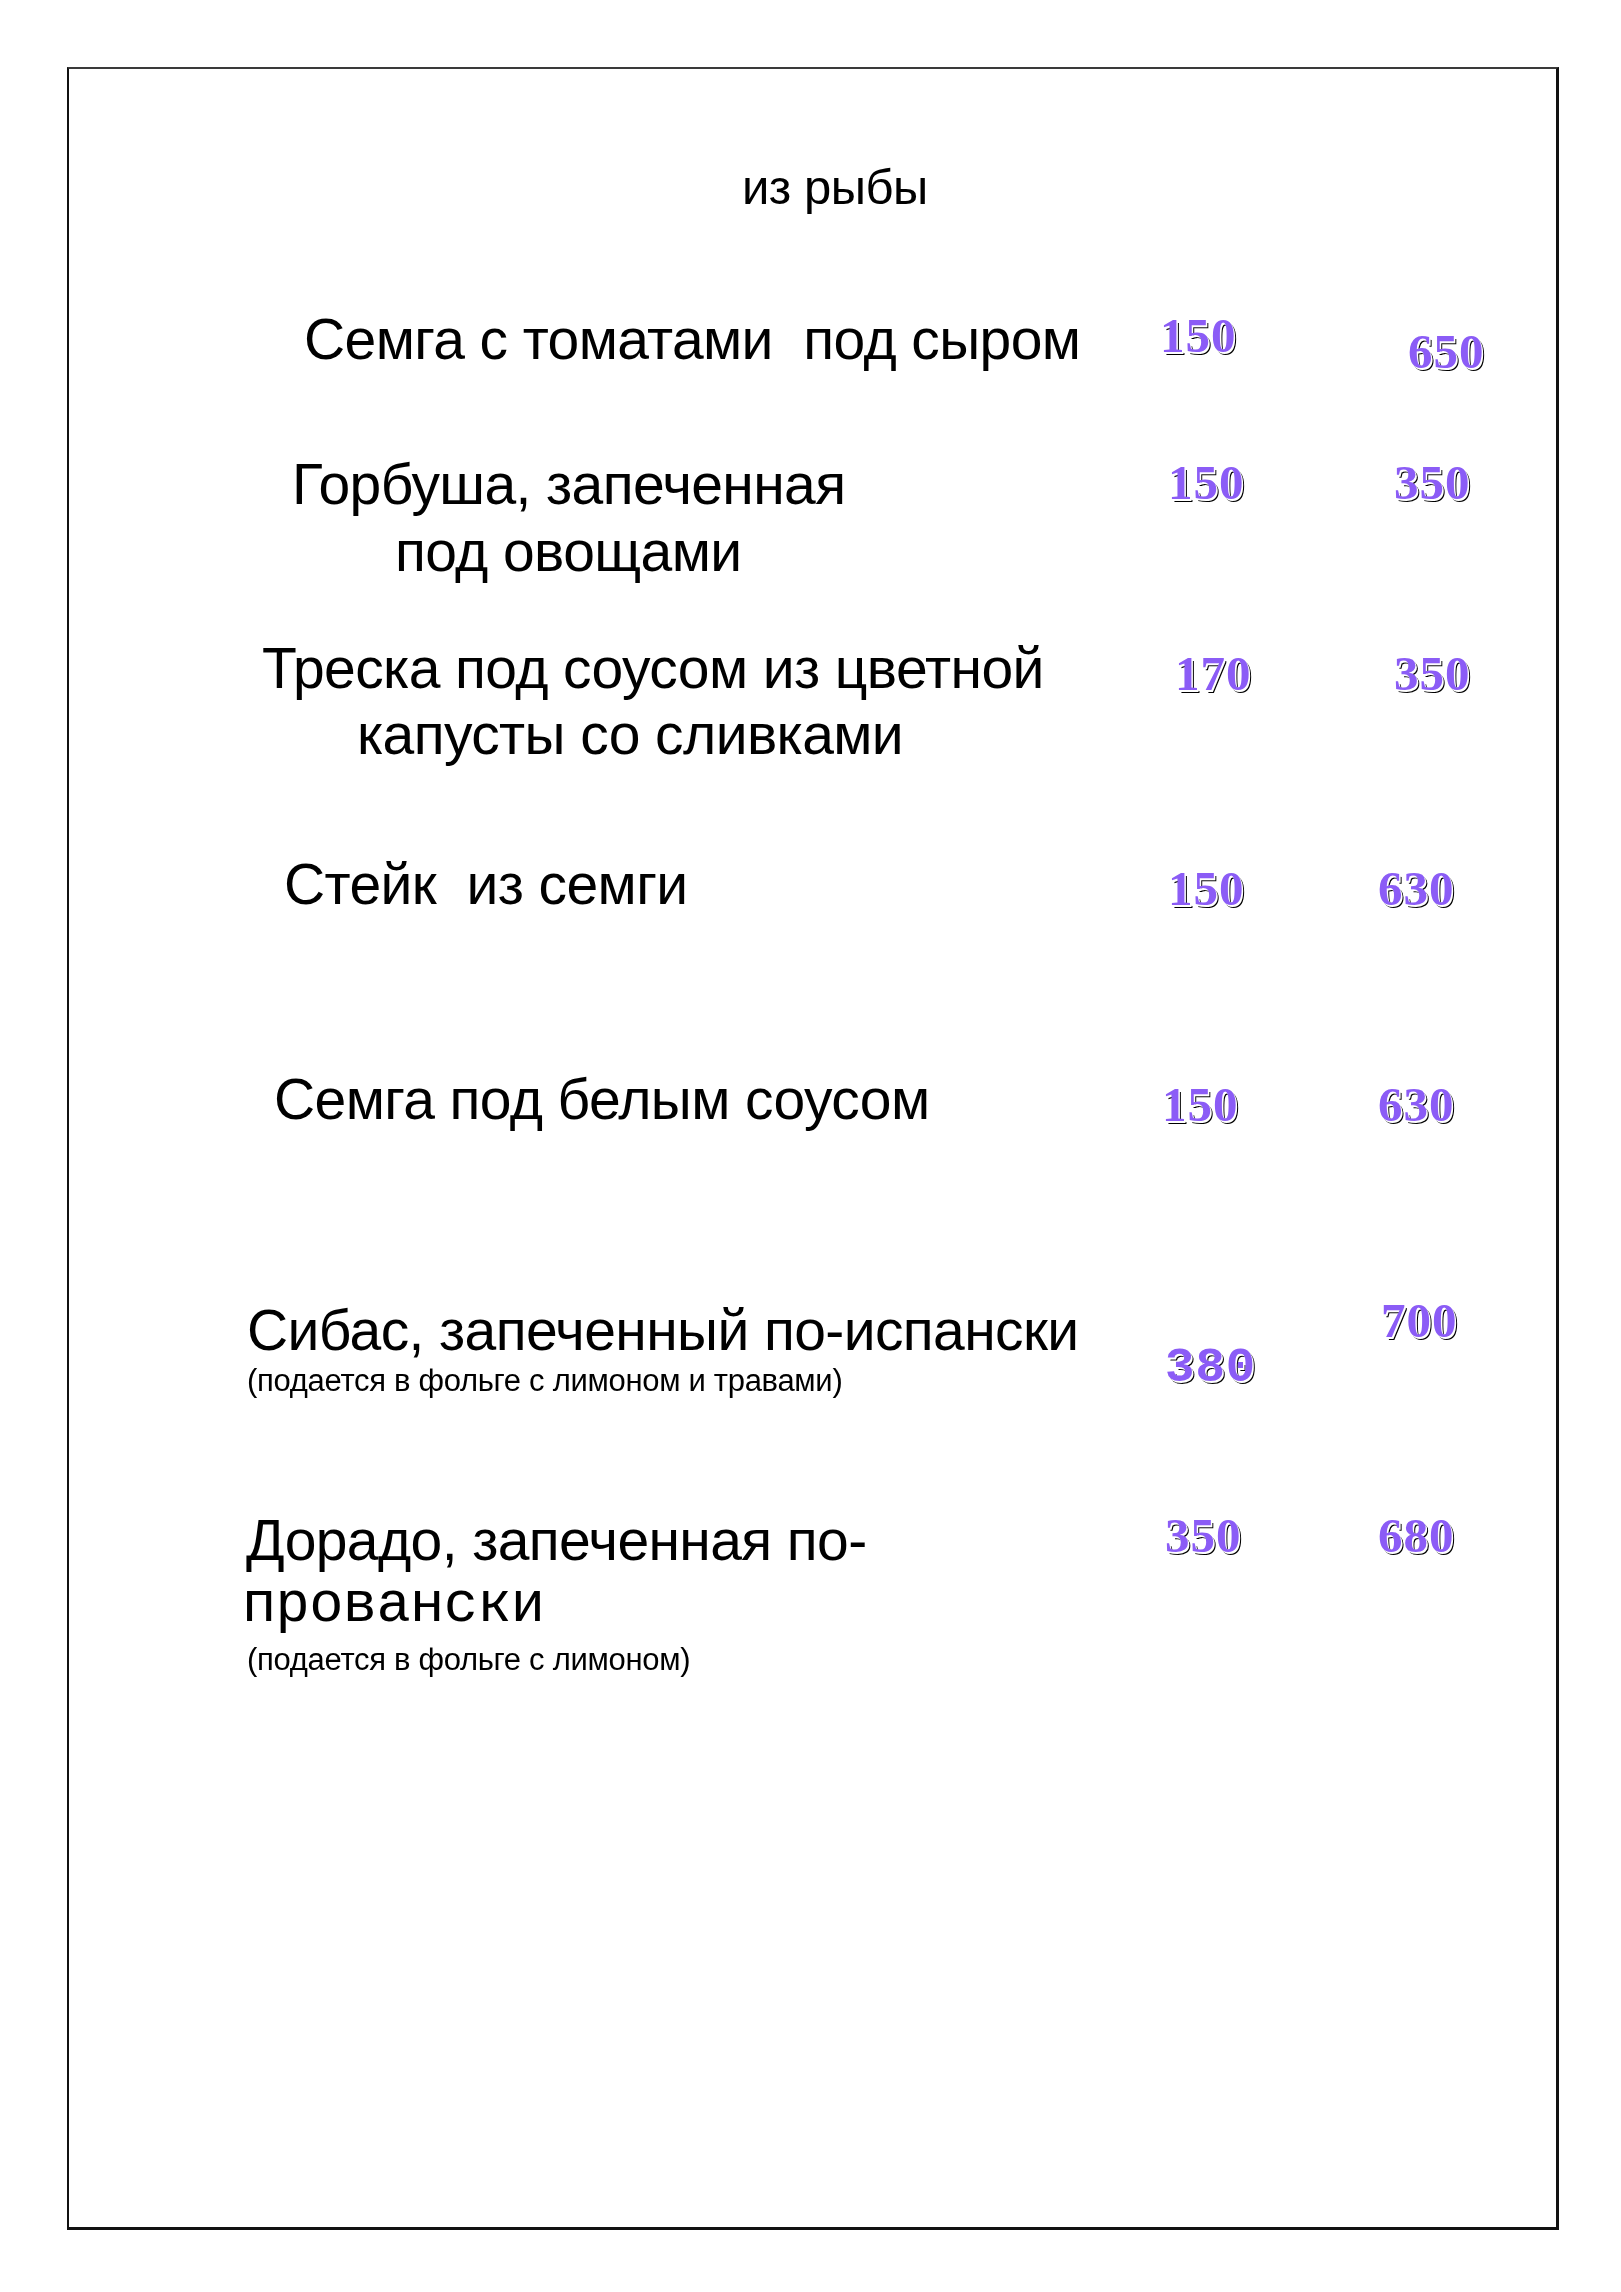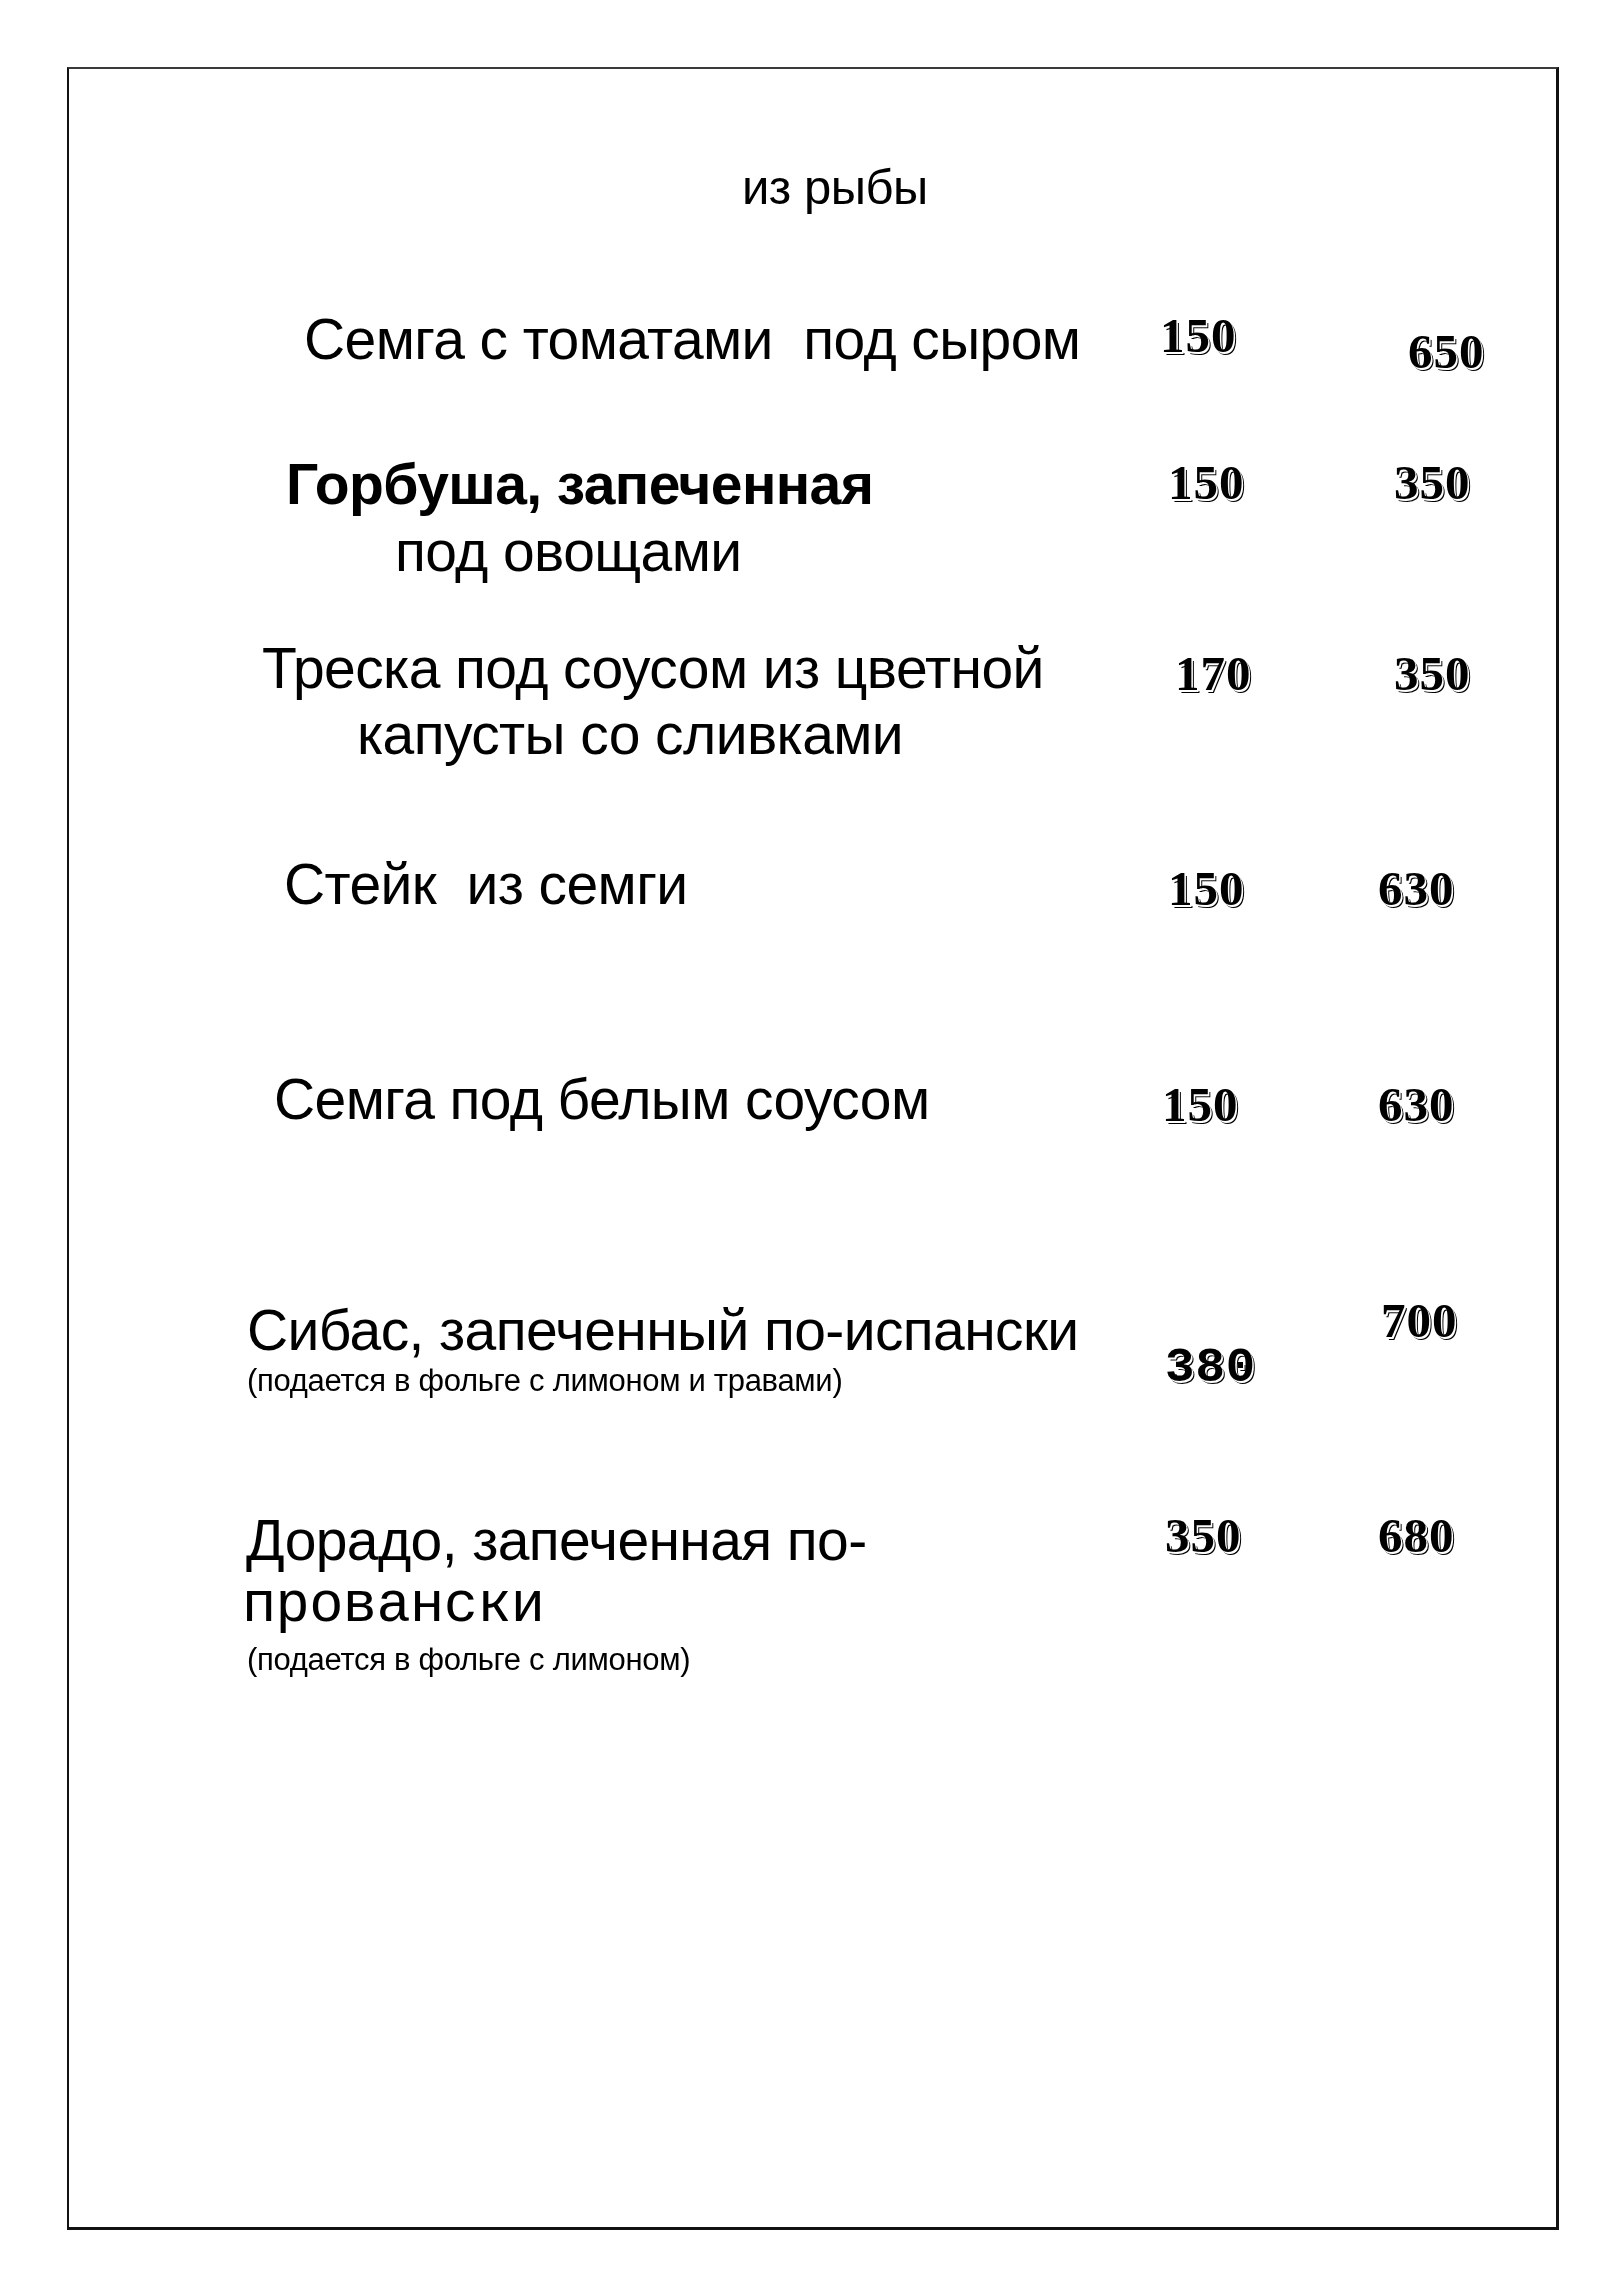--- a/index.html
+++ b/index.html
@@ -44,39 +44,39 @@
     font-size: 31px;
     letter-spacing: -0.3px;
   }
   .price {
     position: absolute;
     line-height: 1;
     font-family: "Liberation Serif", "DejaVu Serif", serif;
     font-weight: bold;
     font-size: 49px;
     letter-spacing: 1px;
-    color: #000000;
+    color: #8b5cf6;
     text-shadow: 1.5px 1.5px 0 #ffffff, 2.5px 2.5px 0 #000000;
   }
 </style>
 </head>
 <body>
 
 <div class="page-frame"></div>
 
 <div class="line title" style="left:742px; top:163px;">из рыбы</div>
 
 <div>
   <div class="line item" style="left:304px; top:311px;">Семга с томатами  под сыром</div>
   <div class="price" style="left:1160px; top:311px;">150</div>
   <div class="price" style="left:1408px; top:311px;margin-top:16px;">650</div>
 </div>
 
 <div>
-  <div class="line item" style="left:286px; top:456px;font-weight:bold;">Горбуша, запеченная</div>
+  <div class="line item" style="left:292px; top:456px;">Горбуша, запеченная</div>
   <div class="line item" style="left:395px; top:523px;">под овощами</div>
   <div class="price" style="left:1168px; top:458px;">150</div>
   <div class="price" style="left:1394px; top:458px;">350</div>
 </div>
 
 <div>
   <div class="line item" style="left:262px; top:640px;">Треска под соусом из цветной</div>
   <div class="line item" style="left:357px; top:706px;">капусты со сливками</div>
   <div class="price" style="left:1175px; top:649px;">170</div>
   <div class="price" style="left:1394px; top:649px;">350</div>

